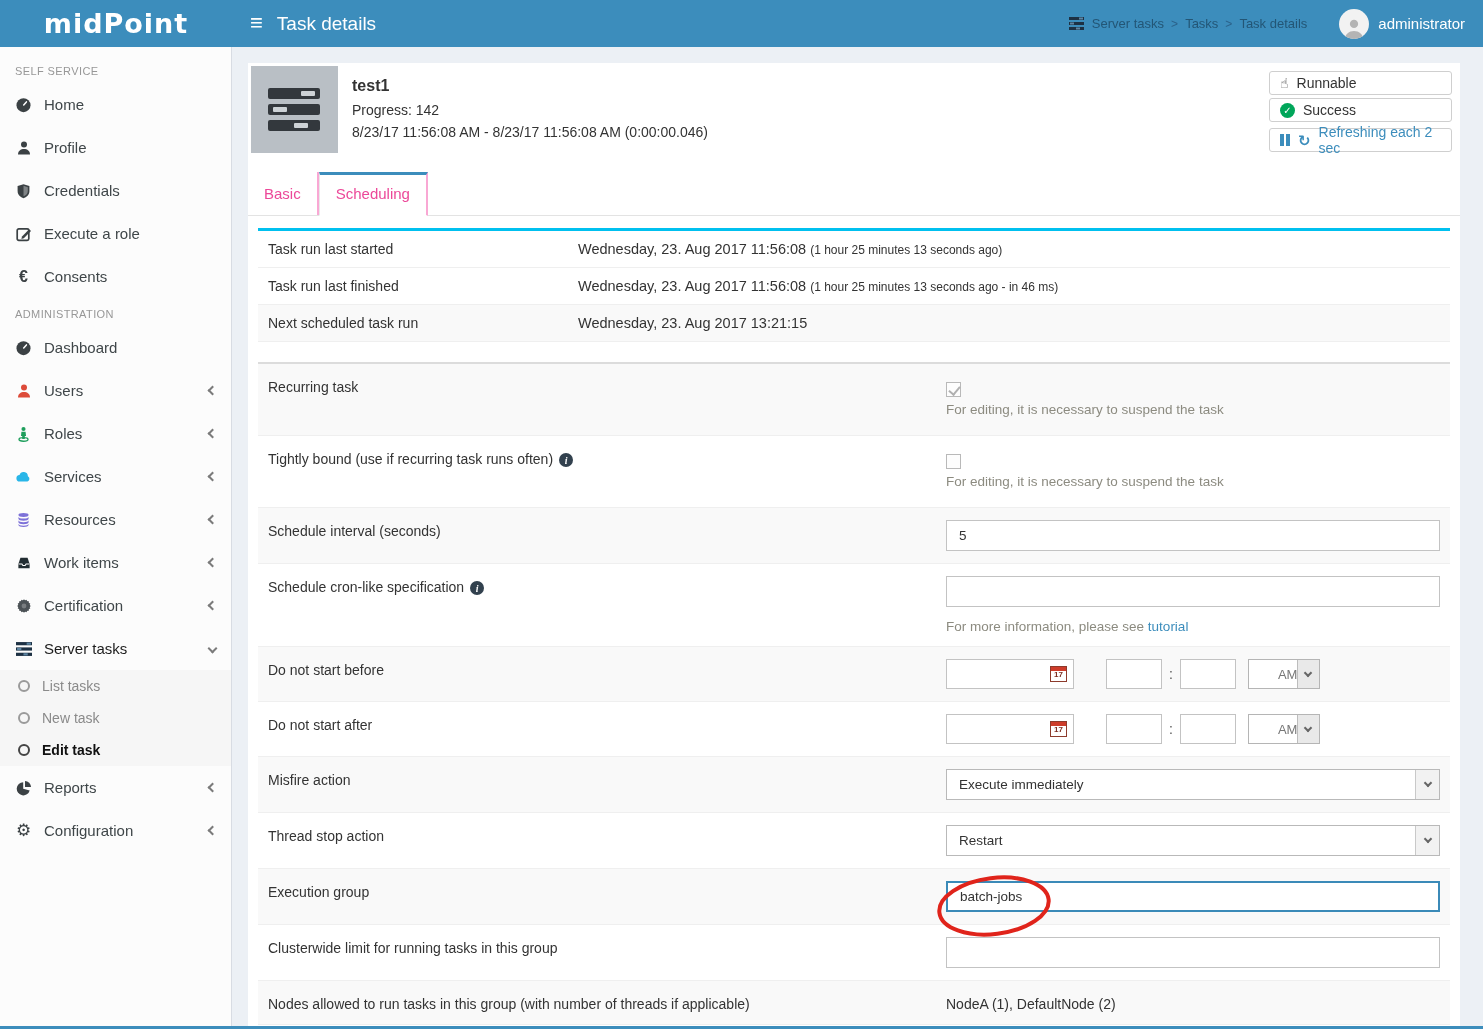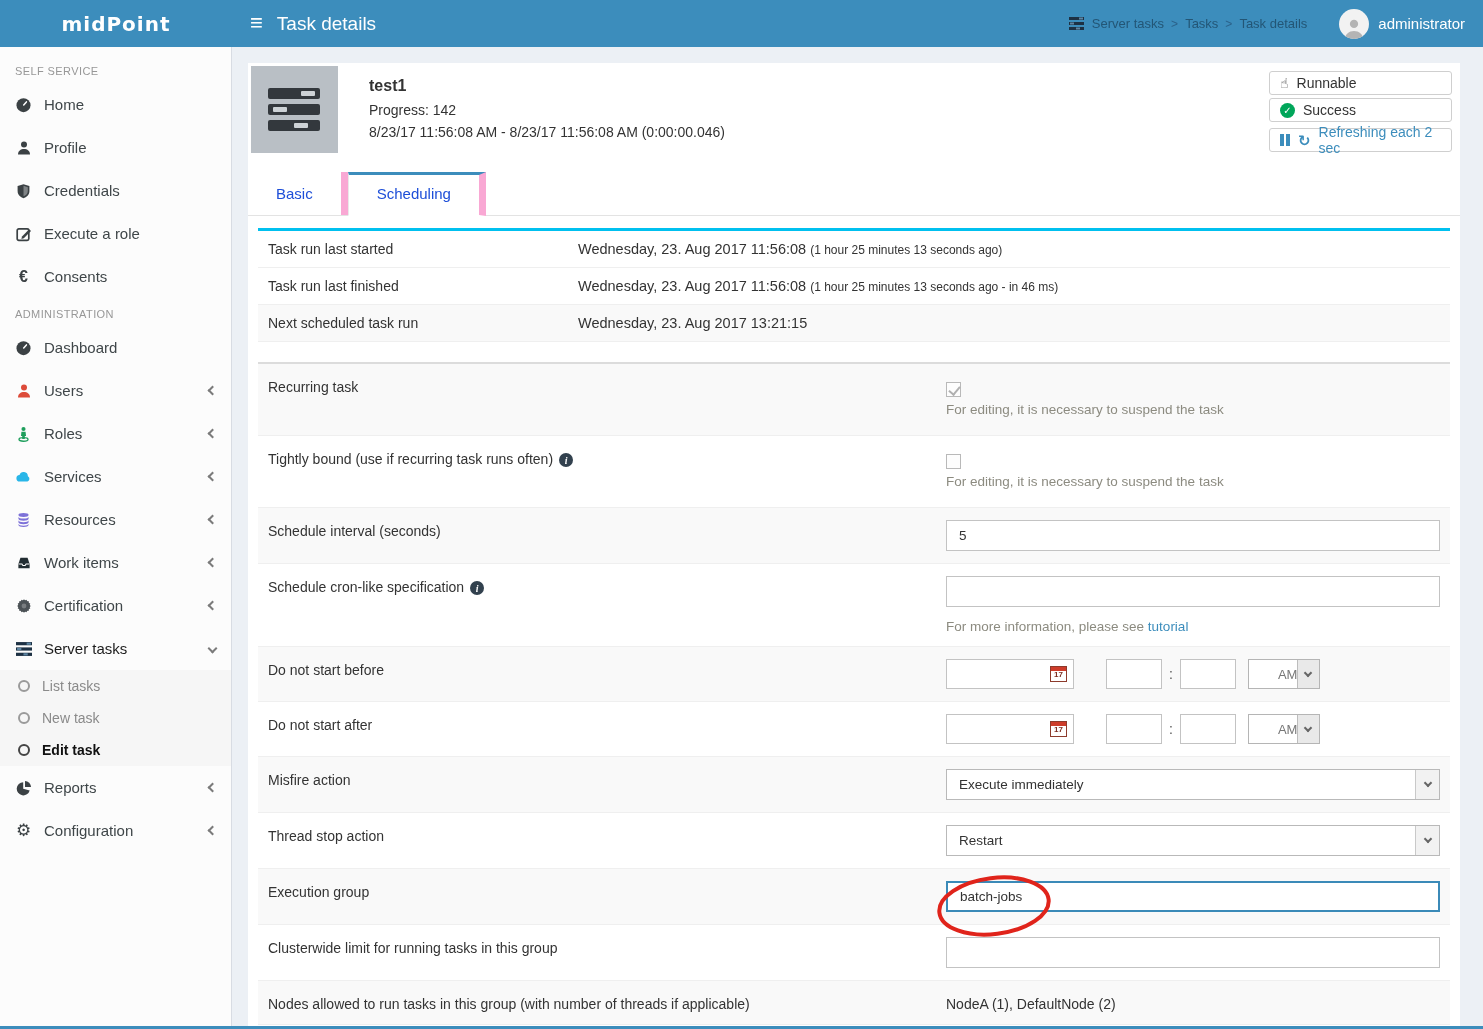--- a/index.html
+++ b/index.html
@@ -1,21 +1,21 @@
 <!DOCTYPE html>
 <html><head>
 <meta charset="utf-8">
 <style>
   * { margin:0; padding:0; box-sizing:border-box; }
   html,body { width:1483px; height:1029px; overflow:hidden; }
   body { font-family:"Liberation Sans","DejaVu Sans",sans-serif; font-size:14px; color:#333; background:#ecf0f5; position:relative; }
 
   
   .header { display:flex; height:47px; background:#3c8dbc; color:#fff; }
-  .brand { width:232px; display:flex; align-items:center; justify-content:center; font-size:20px; font-weight:bold; letter-spacing:1px; font-family:"DejaVu Sans",sans-serif; }
+  .brand { width:232px; display:flex; align-items:center; justify-content:center; font-size:27px; font-weight:bold; letter-spacing:1px; font-family:"DejaVu Sans",sans-serif; }
   .header-main { flex:1; display:flex; align-items:center; padding:0 18px; gap:14px; }
   .hamburger { font-size:22px; cursor:pointer; line-height:1; margin-top:-2px; }
   .page-title { font-size:19px; }
   .header-spacer { flex:1; }
   .breadcrumb { display:flex; align-items:center; gap:7px; color:#235676; font-size:13px; }
   .breadcrumb .crumb { color:#235676; }
   .bc-sep { color:#2b628a; font-size:12px; }
   .user-box { display:flex; align-items:center; gap:9px; margin-left:18px; }
   .avatar { width:30px; height:30px; border-radius:50%; background:#f2f2f2; display:flex; align-items:flex-end; justify-content:center; overflow:hidden; }
   .user-name { font-size:15px; color:#fff; }
@@ -42,35 +42,35 @@
 
   
   .panel { background:#fff; margin:16px 23px 0 16px; width:1212px; position:relative; padding-bottom:24px; }
   .summary { display:flex; gap:14px; padding:3px; }
   .task-badge { width:87px; height:87px; background:#b9bfc5; display:flex; flex-direction:column; justify-content:center; gap:5px; padding-left:17px; flex:none; }
   .tb-bar { width:52px; height:11px; background:#33383d; border-radius:2px; position:relative; }
   .tb-notch { position:absolute; width:14px; height:5px; background:#cdd2d6; border-radius:1px; top:3px; }
   .tb-bar:nth-child(1) .tb-notch { right:5px; }
   .tb-bar:nth-child(2) .tb-notch { left:5px; }
   .tb-bar:nth-child(3) .tb-notch { right:12px; }
-  .summary-text { padding-top:11px;margin-left:17px; }
+  .summary-text { padding-top:11px; }
   .summary-title { font-size:16px; font-weight:bold; margin-bottom:7px; }
   .summary-line { font-size:14px; color:#333; margin-bottom:6px; }
   .status-col { position:absolute; top:8px; right:8px; width:183px; }
   .status-btn { display:flex; align-items:center; gap:8px; border:1px solid #cfcfcf; border-radius:3px; background:#fff; height:24px; padding:0 10px; font-size:14px; color:#333; margin-bottom:3px; cursor:pointer; }
   .status-btn.refresh { margin-top:6px; color:#3c8dbc; }
   .ok-circle { width:15px; height:15px; border-radius:50%; background:#00a65a; color:#fff; font-size:10px; display:flex; align-items:center; justify-content:center; flex:none; }
   .pause-icon { display:inline-flex; gap:2px; }
   .pause-icon i { width:4px; height:12px; background:#3c8dbc; display:block; }
   .refresh-glyph { color:#3c8dbc; font-weight:bold; font-size:15px; line-height:1; }
   .hand-glyph { font-size:14px; line-height:1; color:#444; }
 
   
   .tabs { display:flex; border-bottom:1px solid #e3e3e3; margin-top:16px; }
-  .tab { padding:13px 28px; font-size:15px; color:#1d4ed8; border-right:7px solid #f9a8d4; cursor:pointer; position:relative; background:#fff; }
+  .tab { padding:13px 16px; font-size:15px; color:#ec4899; border-right:2px solid #f9a8d4; cursor:pointer; position:relative; background:#fff; }
   .tab.active { border-top:3px solid #3c8dbc; padding-top:10px; margin-bottom:-1px; border-bottom:1px solid #fff; border-left:1px solid #e9e9e9; }
 
   
   .info-box { margin:12px 10px 0; border-top:3px solid #00c0ef; }
   .info-row { display:flex; border-bottom:1px solid #efefef; padding:10px 10px; align-items:baseline; }
   .info-row.striped { background:#f9f9f9; }
   .info-label { width:310px; flex:none; font-size:14px; color:#333; }
   .info-value { font-size:14.5px; color:#333; }
   .info-note { font-size:12px; color:#333; margin-left:4px; }
 

